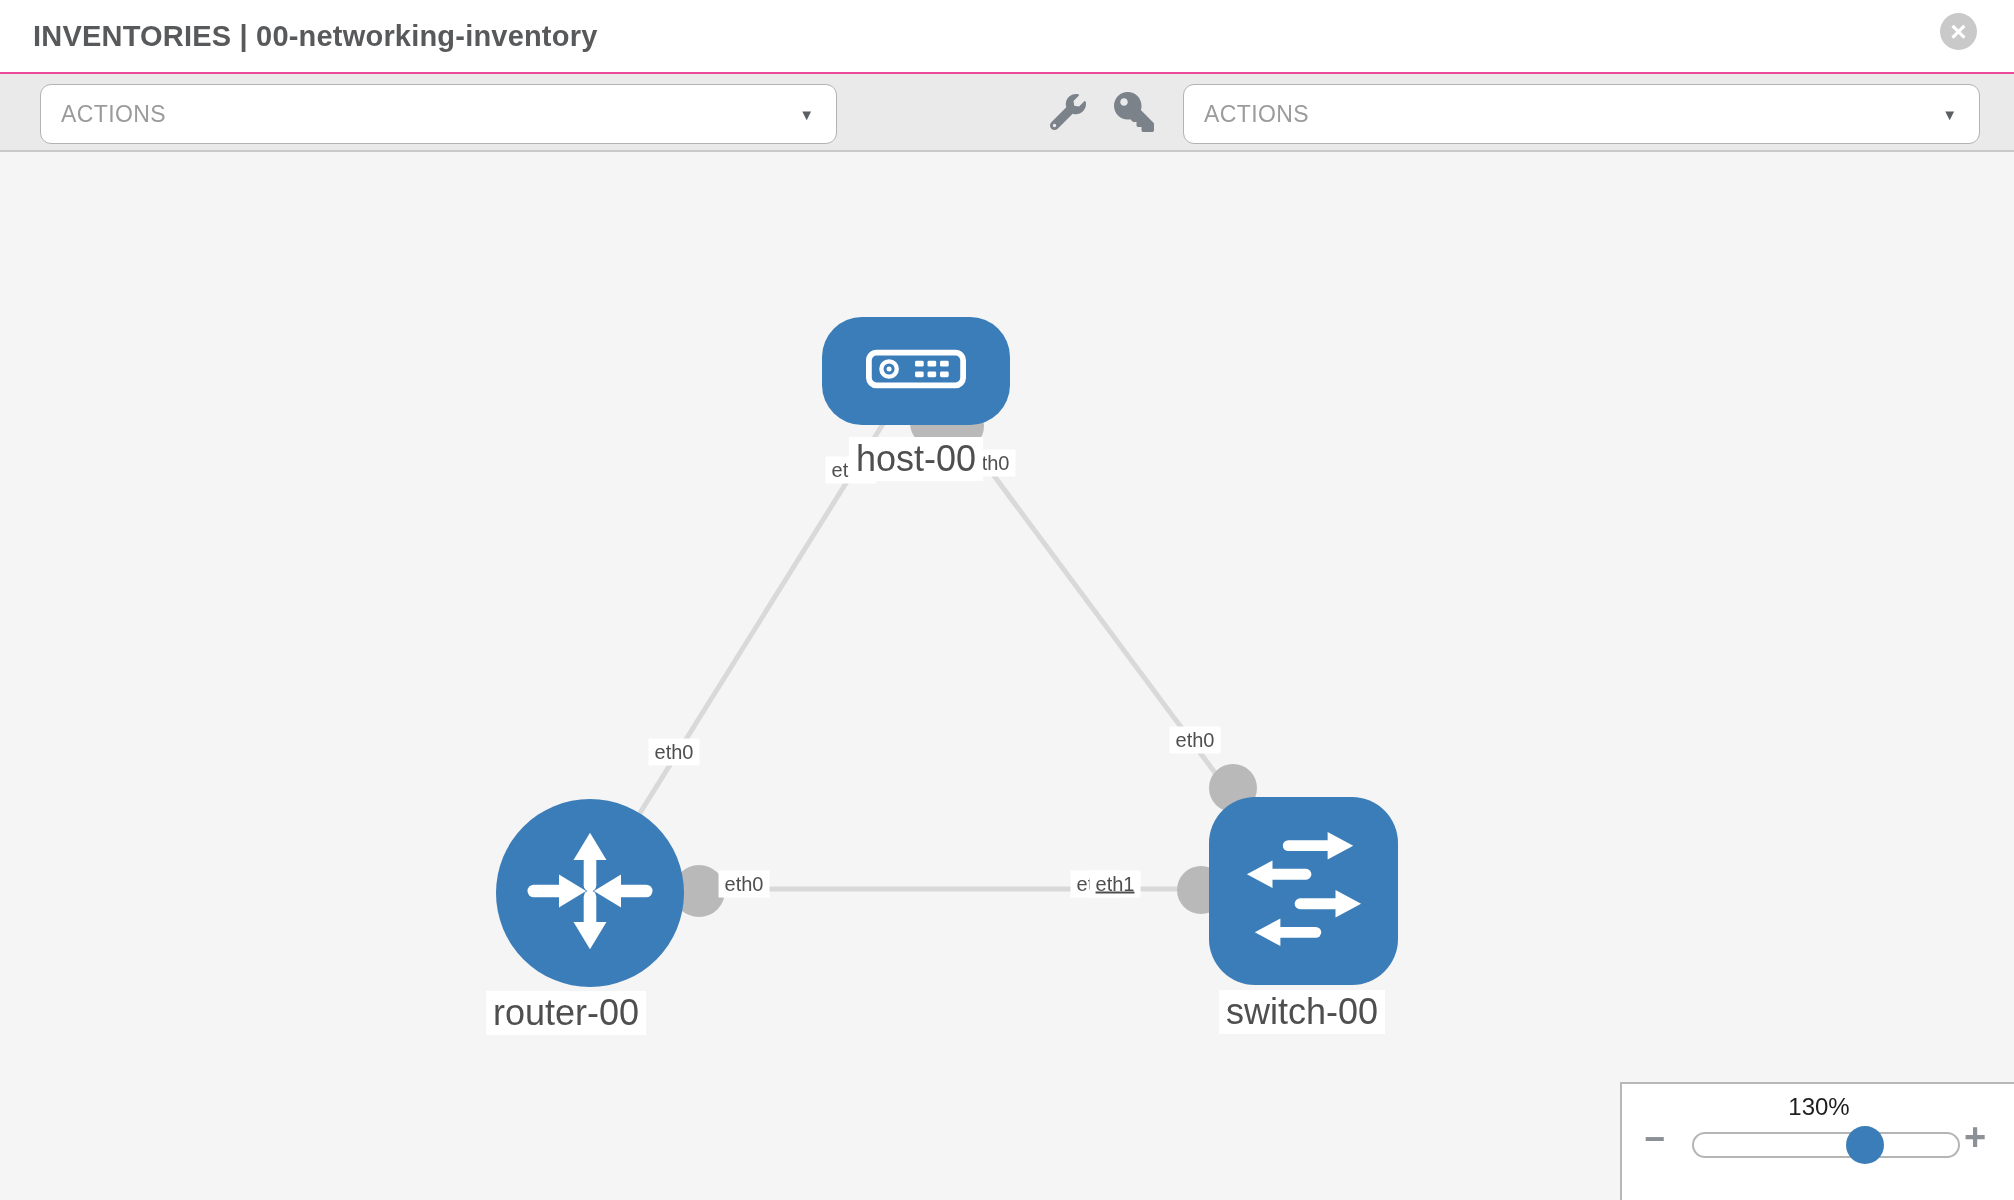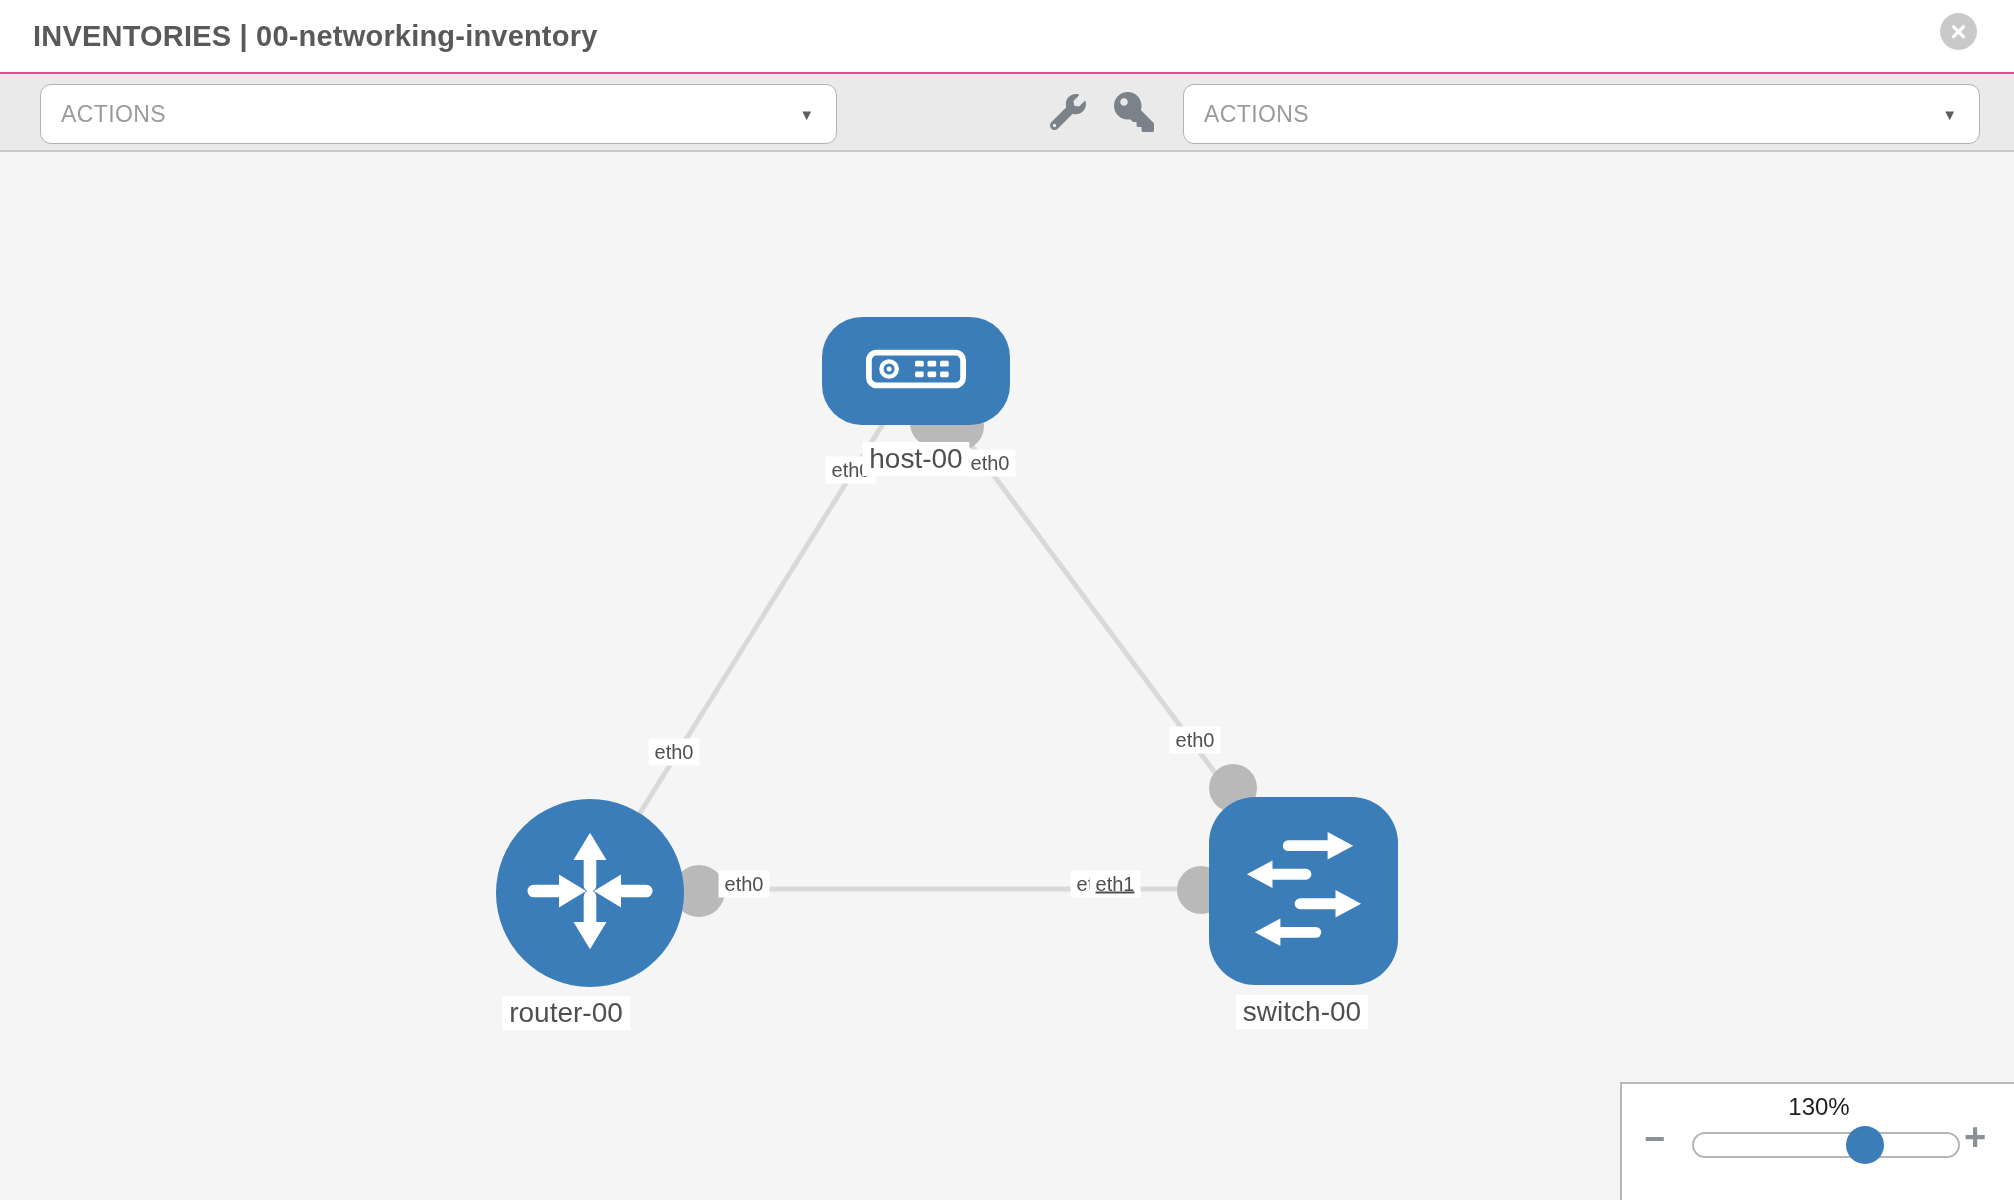--- a/index.html
+++ b/index.html
@@ -45,21 +45,21 @@
 
   .node { position:absolute; background:#3b7db8; display:flex;
           align-items:center; justify-content:center; cursor:pointer; z-index:3; }
   #node-host   { left:822px;  top:165px; width:188px; height:108px; border-radius:40px; }
   #node-router { left:496px;  top:647px; width:188px; height:188px; border-radius:50%; }
   #node-switch { left:1209px; top:645px; width:189px; height:188px; border-radius:46px; }
 
   .chip { position:absolute; transform:translate(-50%,-50%); background:#ffffff;
           color:#4f4f4f; white-space:nowrap; z-index:4; }
   .eth-label  { font-size:20px; padding:2px 6px; z-index:4; }
-  .node-label { font-size:28px; padding:1px 7px; z-index:5; }
+  .node-label { font-size:36px; padding:1px 7px; z-index:5; }
   #label-host   { left:916px;  top:307px; }
   #label-router { left:566px;  top:861px; }
   #label-switch { left:1302px; top:860px; }
 
   
   .zoom-panel { position:absolute; left:1620px; top:1082px; width:400px; height:130px;
                 background:#ffffff; border:2px solid #b7b7b7; box-sizing:border-box;
                 z-index:30; }
   .zoom-value { position:absolute; left:0; top:9px; width:394px; text-align:center;
                 font-size:24px; color:#1e1e1e; }

